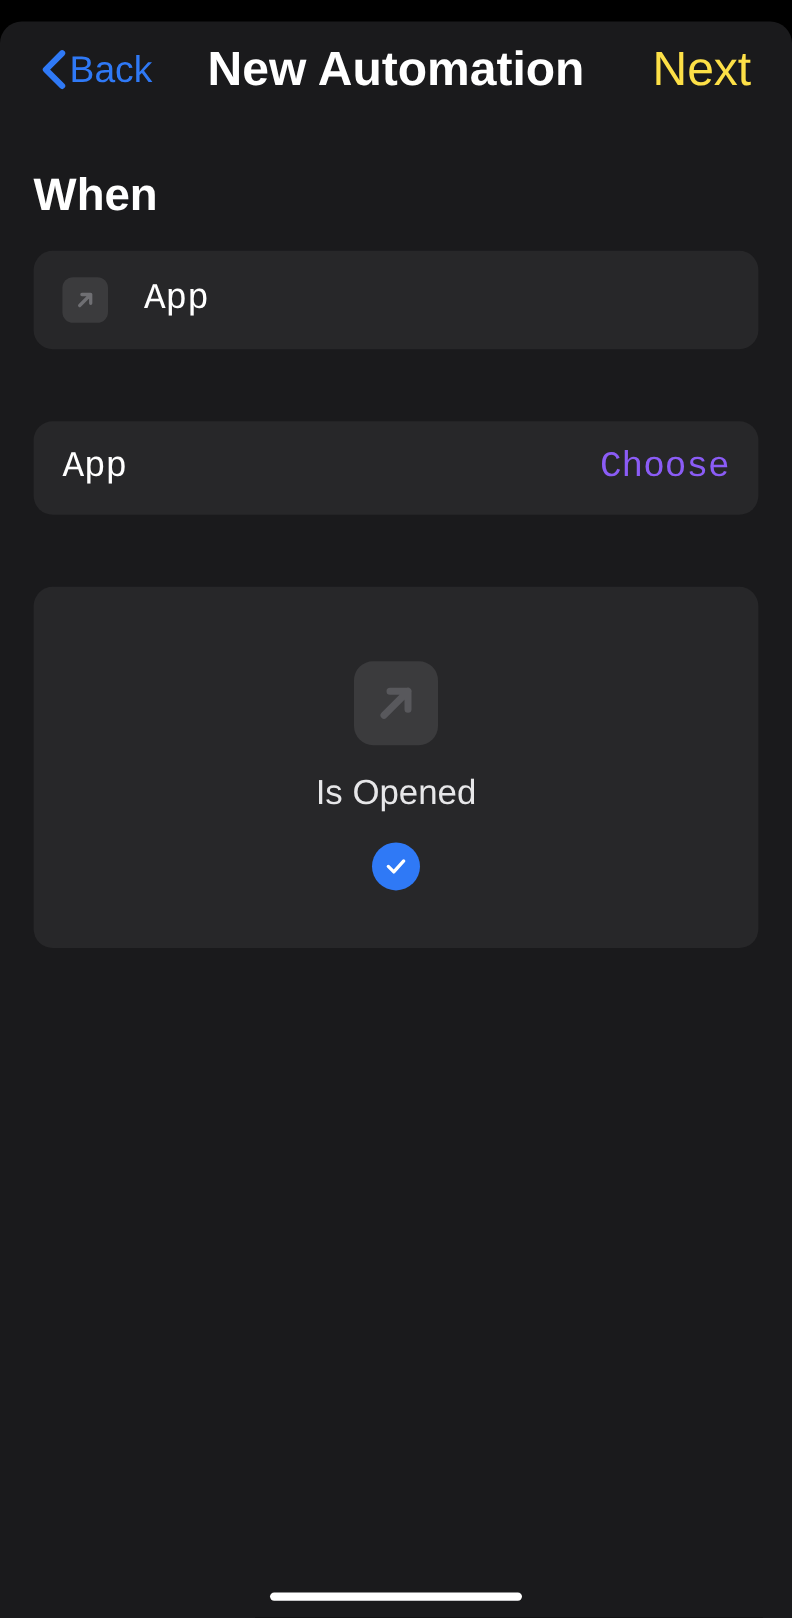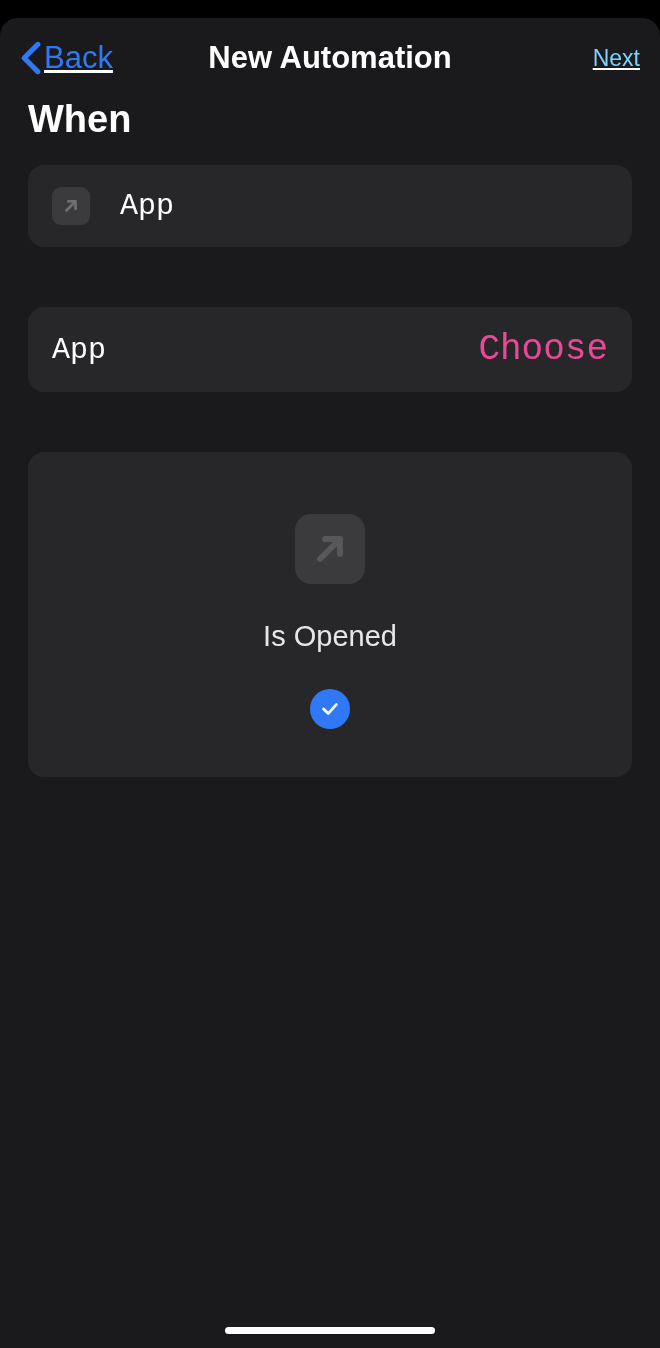--- a/index.html
+++ b/index.html
@@ -24,57 +24,57 @@
       right: 0;
       bottom: 0;
       background: #1a1a1c;
       border-radius: 18px 18px 0 0;
     }
     .nav-bar {
       display: flex;
       align-items: center;
       justify-content: space-between;
       height: 80px;
-      padding: 0 20px;
-      text-decoration: underline;
+      padding: 0 34px;
     }
     .nav-back {
       display: flex;
       align-items: center;
       color: #2f79f6;
       font-size: 31px;
       font-weight: 400;
       gap: 2px;
     }
     .nav-back svg {
       width: 22px;
       height: 34px;
     }
     .nav-title {
       position: absolute;
       left: 0;
       right: 0;
       text-align: center;
-      font-size: 31px;
+      font-size: 40px;
       font-weight: 600;
       color: #ffffff;
       pointer-events: none;
     }
     .nav-next {
-      font-size: 23px;
-      font-weight: 400;
-      color: #7dd3fc;
+      font-size: 40px;
+      font-weight: 400;
+      color: #fde047;
     }
     .content {
       padding: 0 28px;
     }
     .section-header {
       font-size: 38px;
       font-weight: 700;
       color: #ffffff;
+      margin-top: 44px;
       margin-bottom: 24px;
     }
     .row-card {
       background: #272729;
       border-radius: 16px;
       padding: 22px 24px;
       display: flex;
       align-items: center;
       font-family: Liberation Mono, monospace;
     }
@@ -91,43 +91,43 @@
     .row-icon-box svg {
       width: 22px;
       height: 22px;
     }
     .row-label {
       font-size: 30px;
       font-weight: 400;
       color: #ffffff;
     }
     .row-action {
-      font-size: 36px;
-      font-weight: 400;
-      color: #ec4899;
+      font-size: 30px;
+      font-weight: 400;
+      color: #8b5cf6;
       margin-left: auto;
     }
     .spacer {
       height: 60px;
     }
     .spacer-lg {
       height: 60px;
     }
     .options-card {
       background: #272729;
       border-radius: 16px;
       padding: 62px 0 48px 0;
       display: flex;
     }
     .option {
       flex: 1;
       display: flex;
       flex-direction: column;
       align-items: center;
-      gap: 36px;
+      gap: 24px;
     }
     .option-icon-box {
       width: 70px;
       height: 70px;
       background: #3b3b3d;
       border-radius: 16px;
       display: flex;
       align-items: center;
       justify-content: center;
     }

